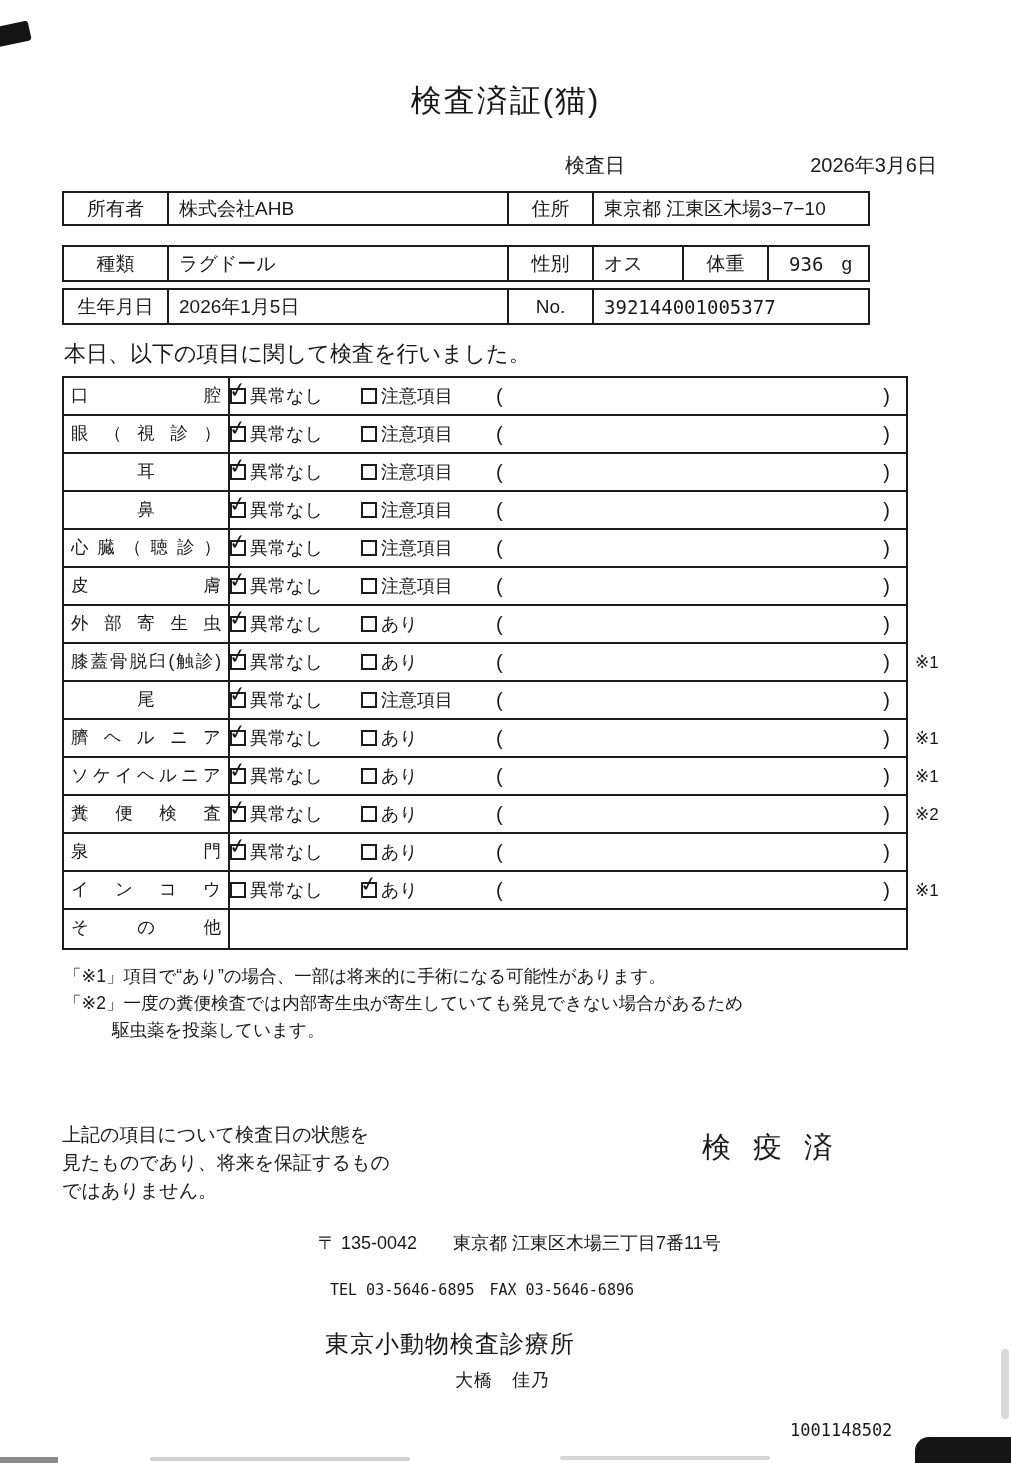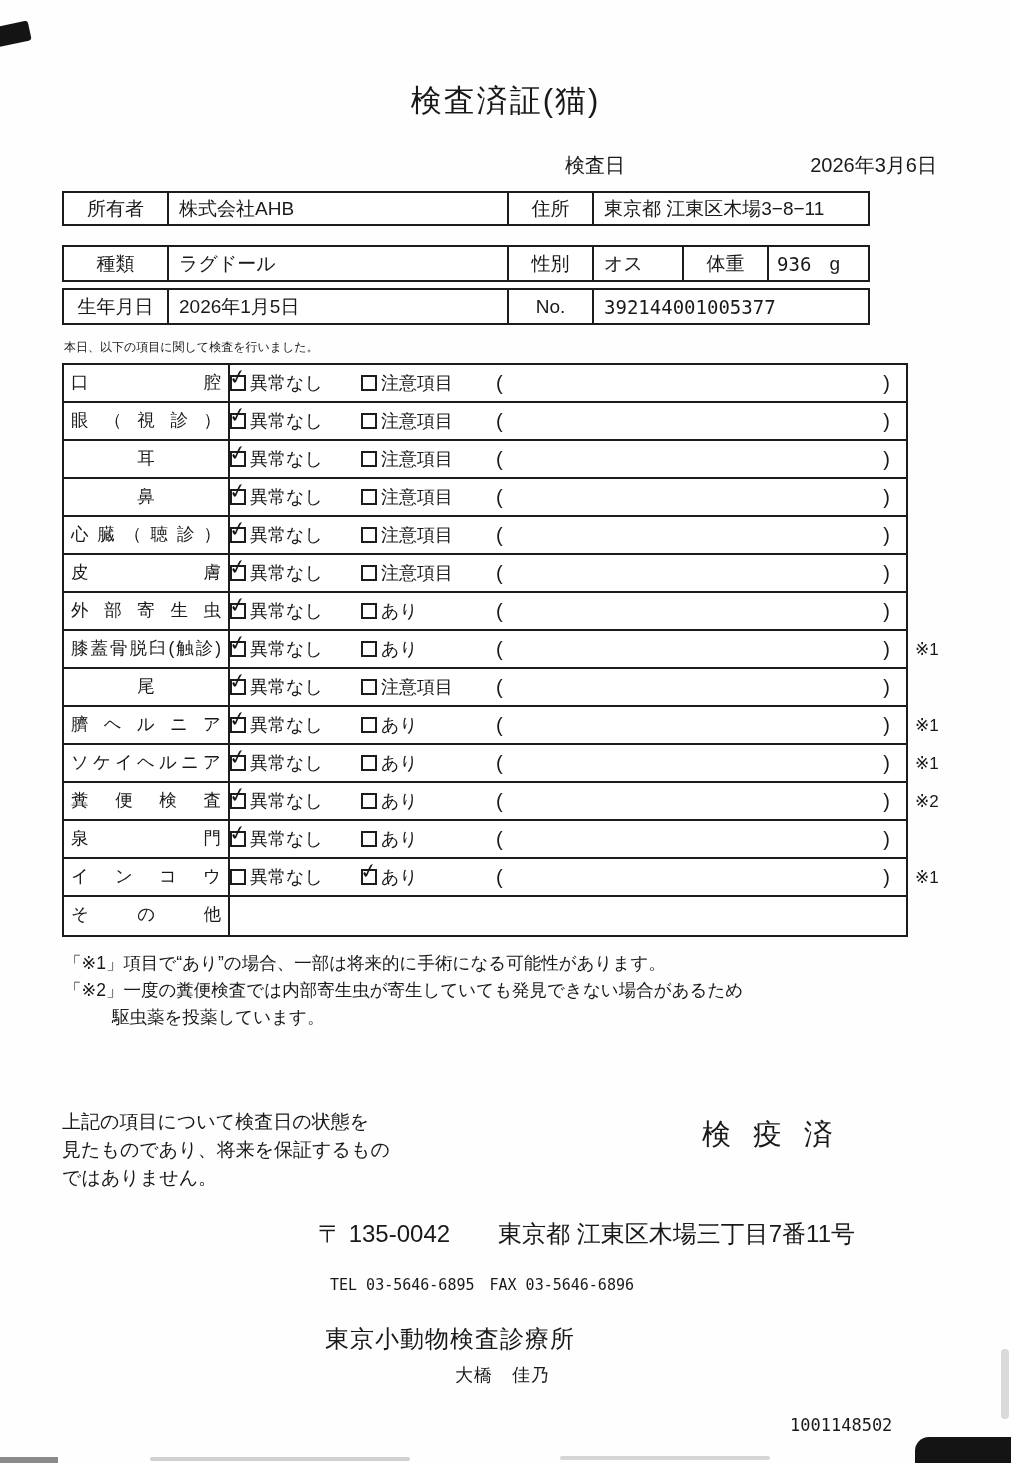--- a/index.html
+++ b/index.html
@@ -18,24 +18,24 @@
   .info {
     margin-left:62px; width:808px; border:2px solid #1c1c1c; box-sizing:border-box;
     display:grid; font-size:19px; background:#fff;
   }
   .t-owner { margin-top:12px; grid-template-columns:103px 340px 85px 1fr; height:35px; }
   .t-breed { margin-top:19px; grid-template-columns:103px 340px 85px 90px 85px 1fr; height:37px; }
   .t-birth { margin-top:6px;  grid-template-columns:103px 340px 85px 1fr; height:37px; }
   .cell { border-left:2px solid #1c1c1c; display:flex; align-items:center; padding:0 10px; box-sizing:border-box; overflow:hidden; }
   .cell:first-child { border-left:none; }
   .cell.lab { justify-content:center; padding:0 2px; }
-  .cell.wt { justify-content:flex-end; padding-right:28px; }
+  .cell.wt { justify-content:flex-end; padding-right:16px; }
   .cell.wt .unit { margin-left:18px; }
 
-  .intro { margin:14px 0 0 64px; font-size:12px; }
+  .intro { margin:14px 0 0 64px; font-size:22px; }
 
   .checklist { margin:7px 0 0 62px; width:846px; border:2px solid #1c1c1c; box-sizing:border-box; background:#fff; }
   .check-row { display:grid; grid-template-columns:166px 1fr; height:38px; border-bottom:2px solid #1c1c1c; position:relative; box-sizing:border-box; }
   .check-row:last-child { border-bottom:none; }
   .item {
     border-right:2px solid #1c1c1c; font-size:17.5px; line-height:34px; padding:0 7px;
     text-align:justify; text-align-last:justify; box-sizing:border-box; overflow:hidden;
   }
   .item.center { text-align:center; text-align-last:center; }
   .opts { display:flex; align-items:center; }
@@ -48,21 +48,21 @@
   .paren { flex:1; align-self:stretch; display:flex; justify-content:space-between; align-items:center; font-size:20px; padding:0 16px 0 4px; }
   .note { position:absolute; left:calc(100% + 9px); top:50%; transform:translateY(-50%); font-size:17px; white-space:nowrap; }
 
   .footnotes { margin:13px 0 0 64px; font-size:17.5px; line-height:27px; }
   .fn-indent { padding-left:48px; }
 
   .bottom-row { margin:46px 0 0 62px; display:flex; align-items:center; }
   .disclaimer { font-size:19px; line-height:28px; white-space:pre-line; width:392px;margin-top:31px; }
   .stamp { font-size:29px; letter-spacing:7px; margin-left:248px; }
 
-  .postal { margin:26px 0 0 318px; font-size:24px; }
+  .postal { margin:26px 0 0 318px; font-size:18px; }
   .tel    { margin:26px 0 0 330px; font-size:15px; }
   .clinic { margin:28px 0 0 325px; font-size:24px; letter-spacing:1px; }
   .staff  { margin:8px 0 0 455px; font-size:18px; letter-spacing:1px; }
   .serial { margin:28px 0 0 790px; font-size:17px; }
 
   .artifact { position:absolute; background:#141414; }
   .a-tl { left:-6px; top:24px; width:36px; height:20px; transform:rotate(-12deg); border-radius:3px; }
   .a-br { right:-4px; bottom:-6px; width:100px; height:32px; border-radius:14px 0 0 6px; }
   .a-bl { left:0; bottom:0; width:58px; height:6px; background:#777; opacity:.85; }
   .a-b1 { left:150px; bottom:2px; width:260px; height:4px; background:#aaa; opacity:.55; border-radius:2px; }
@@ -80,21 +80,21 @@
 
   <div class="date-row">
     <span>検査日</span>
     <span>2026年3月6日</span>
   </div>
 
   <div class="info t-owner">
     <div class="cell lab">所有者</div>
     <div class="cell">株式会社AHB</div>
     <div class="cell lab">住所</div>
-    <div class="cell">東京都 江東区木場3−8−11</div>
+    <div class="cell">東京都 江東区木場3−7−10</div>
   </div>
 
   <div class="info t-breed">
     <div class="cell lab">種類</div>
     <div class="cell">ラグドール</div>
     <div class="cell lab">性別</div>
     <div class="cell">オス</div>
     <div class="cell lab">体重</div>
     <div class="cell wt">
       <span class="mono">936</span>

